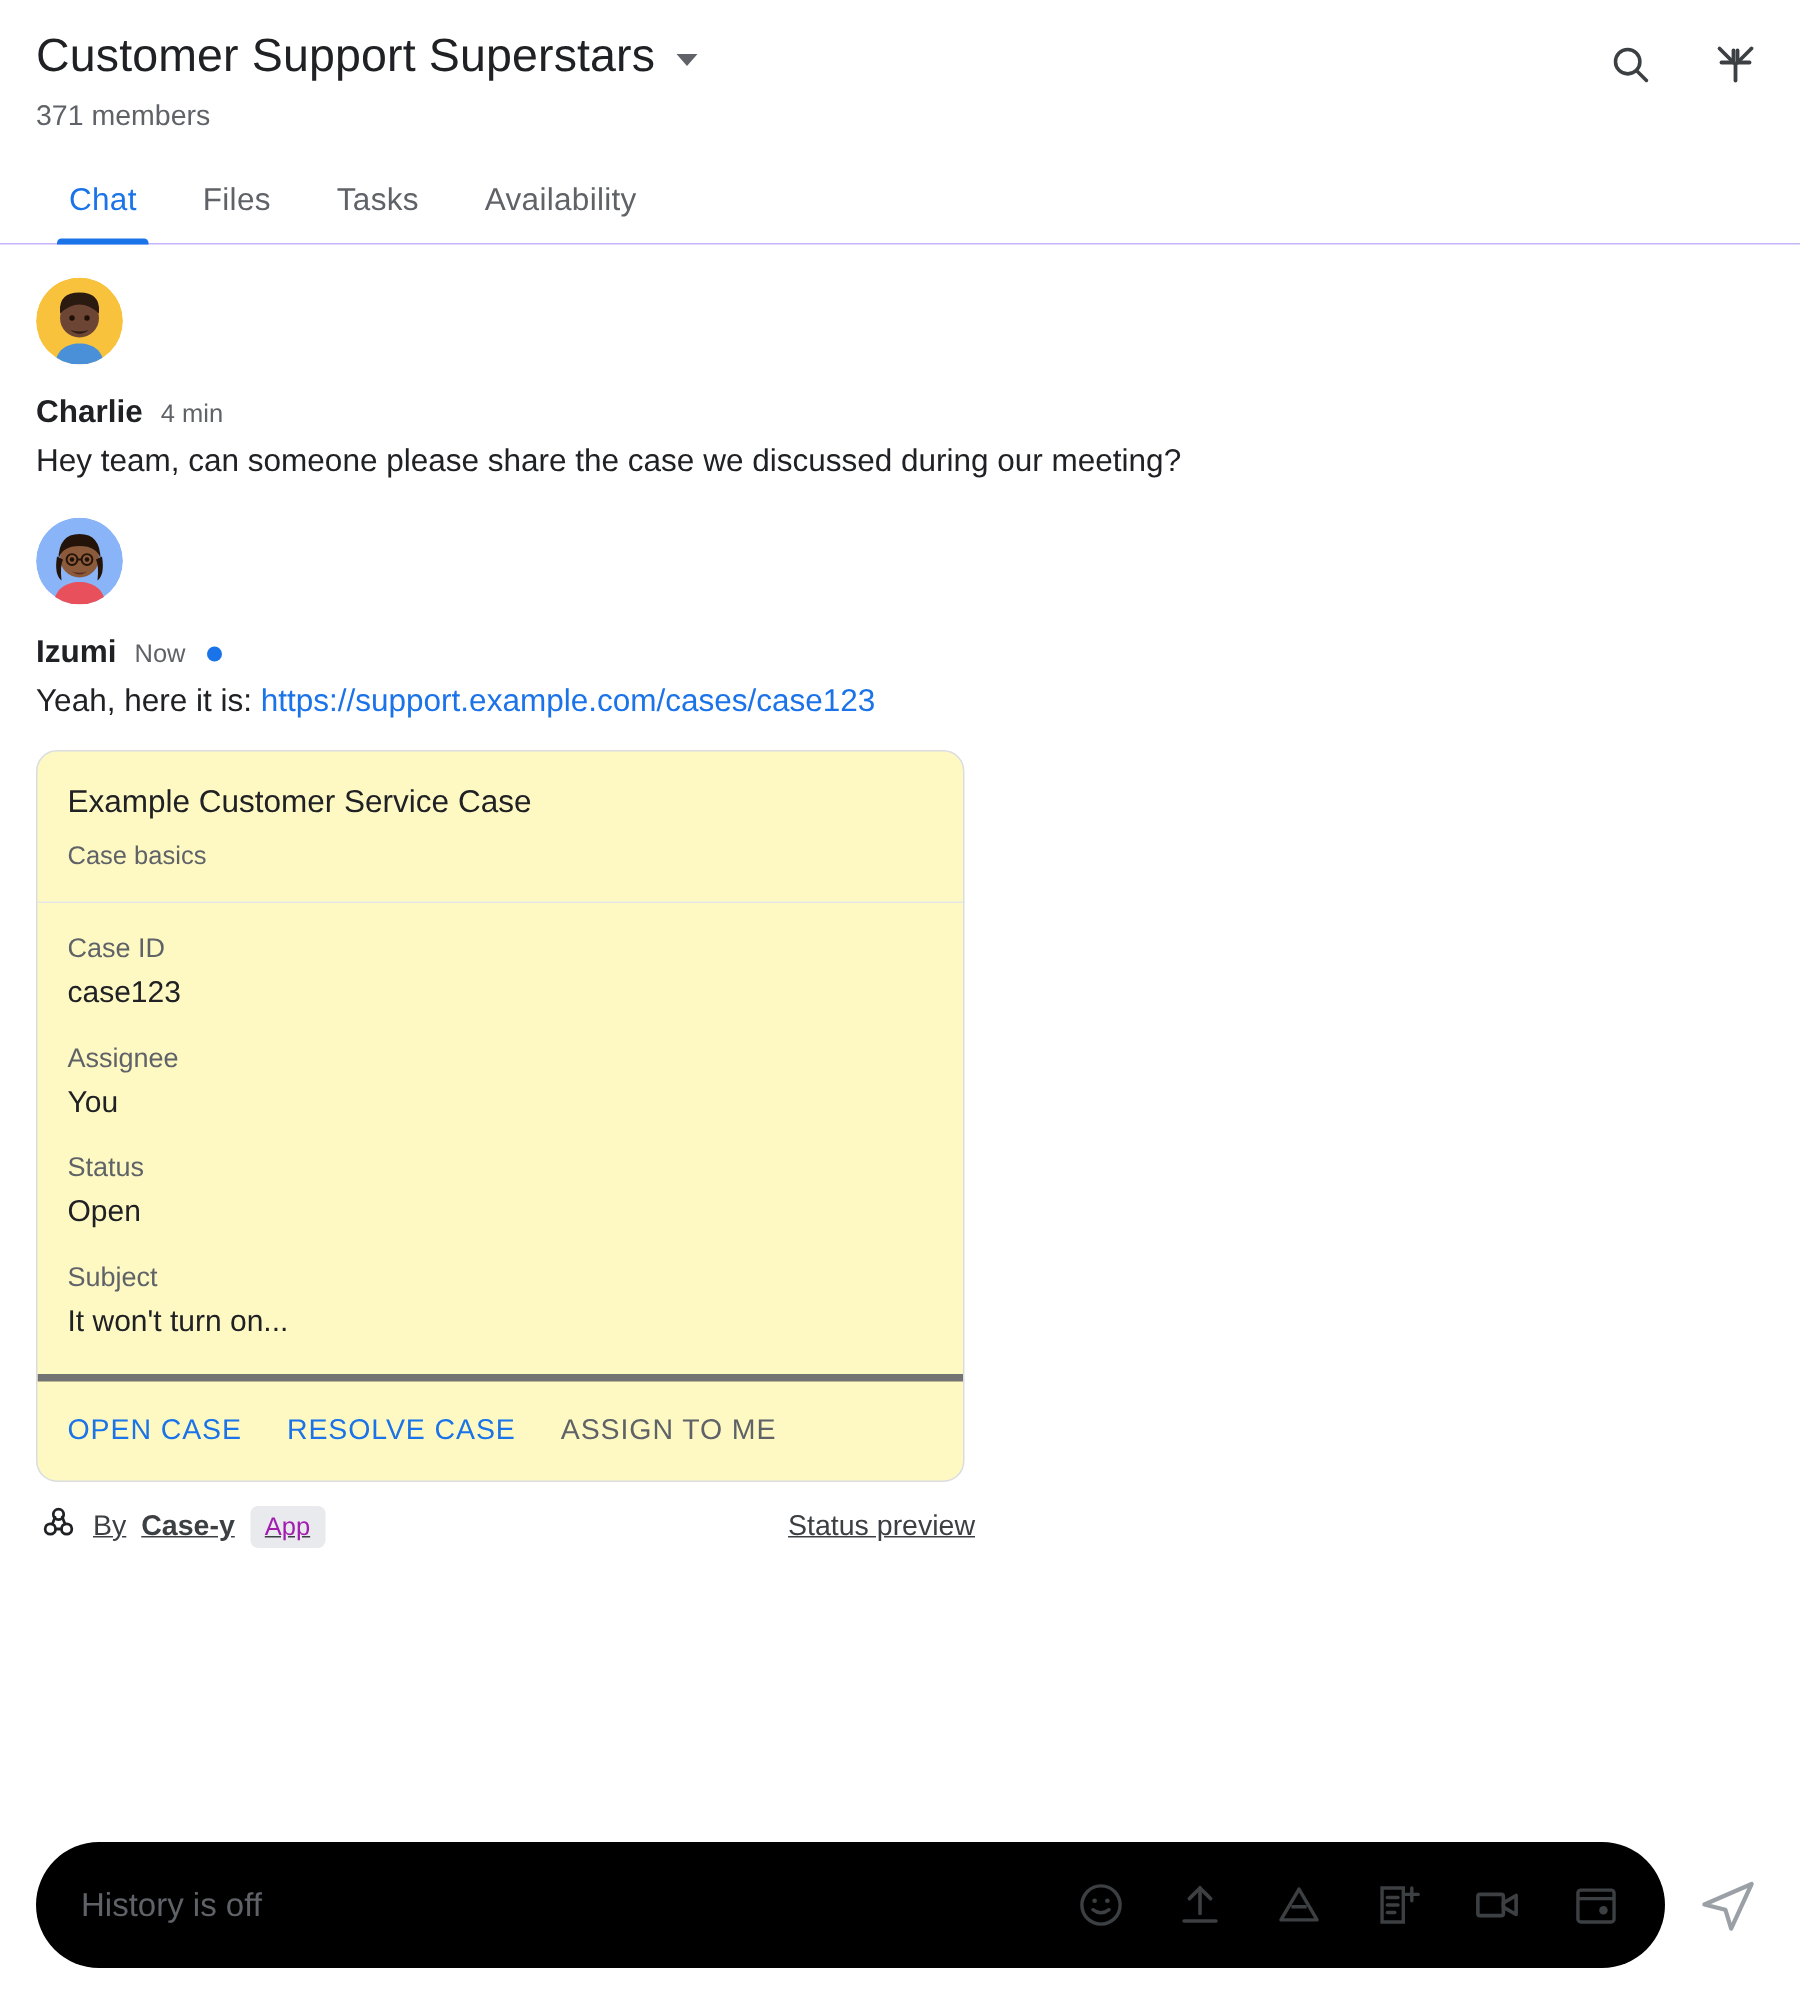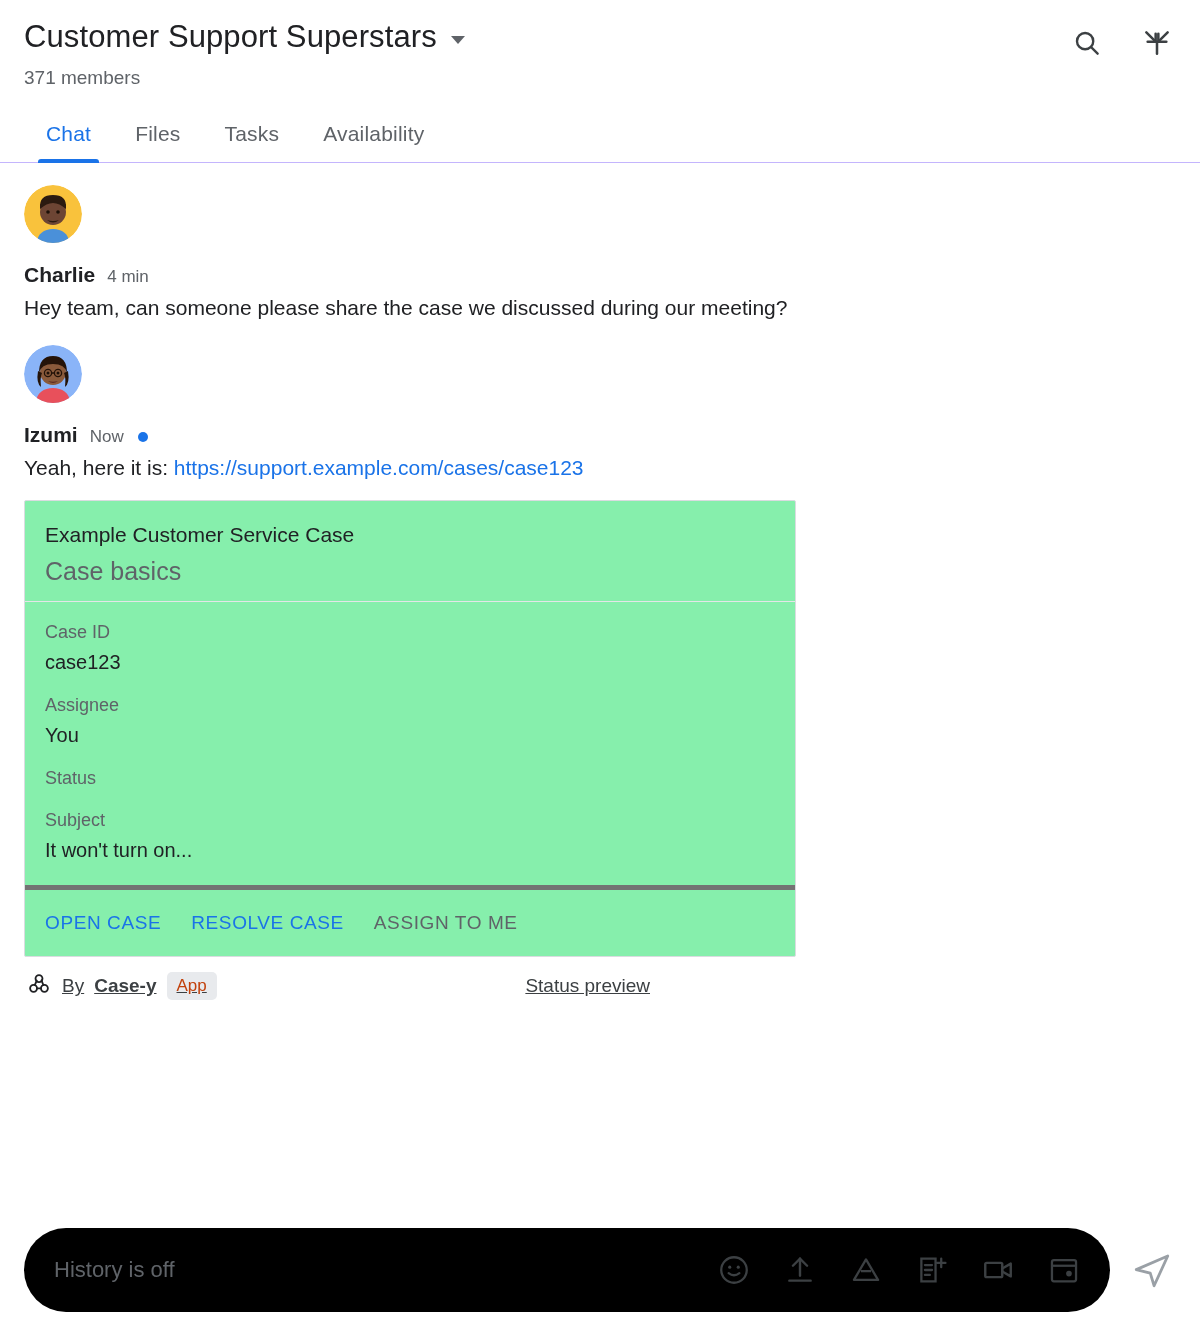--- a/index.html
+++ b/index.html
@@ -156,37 +156,37 @@
   }
   .msg-link {
     color: #1a73e8;
     text-decoration: none;
     cursor: pointer;
   }
 
   
   .card {
     margin-top: 16px;
-    width: 772px;
+    width: 619px;
     border: 1px solid #dadce0;
-    border-radius: 2px;
-    background: #86efac;
+    border-radius: 14px;
+    background: #fef9c3;
     overflow: hidden;
   }
   .card-head {
     padding: 20px 20px 18px 20px;
     border-bottom: 1px solid #e4e6e8;
   }
   .card-title {
     font-size: 21px;
     color: #202124;
     line-height: 28px;
   }
   .card-subtitle {
-    font-size: 25px;
+    font-size: 17px;
     color: #5f6368;
     margin-top: 10px;
     line-height: 24px;
   }
   .card-fields {
     padding: 18px 20px 22px 20px;
     border-bottom: 5px solid #737373;
   }
   .field { margin-bottom: 18px; }
   .field:last-child { margin-bottom: 0; }
@@ -231,21 +231,21 @@
     display: flex;
     align-items: center;
     gap: 10px;
     font-size: 19px;
     color: #3c4043;
     text-decoration: underline;
   }
   .by-name { font-weight: 700; }
   .app-badge {
     background: #e8eaed;
-    color: #c2410c;
+    color: #a21caf;
     font-size: 17px;
     padding: 4px 10px;
     border-radius: 5px;
     line-height: 20px;
   }
   .remove-preview {
     margin-left: auto;
     font-size: 19px;
     color: #3c4043;
     text-decoration: underline;
@@ -390,20 +390,21 @@
             <div class="field">
               <div class="field-label">Case ID</div>
               <div class="field-value">case123</div>
             </div>
             <div class="field">
               <div class="field-label">Assignee</div>
               <div class="field-value">You</div>
             </div>
             <div class="field">
               <div class="field-label">Status</div>
+              <div class="field-value">Open</div>
             </div>
             <div class="field">
               <div class="field-label">Subject</div>
               <div class="field-value">It won't turn on...</div>
             </div>
           </div>
           <div class="card-actions">
             <div class="card-action">OPEN CASE</div>
             <div class="card-action">RESOLVE CASE</div>
             <div class="card-action muted">ASSIGN TO ME</div>

